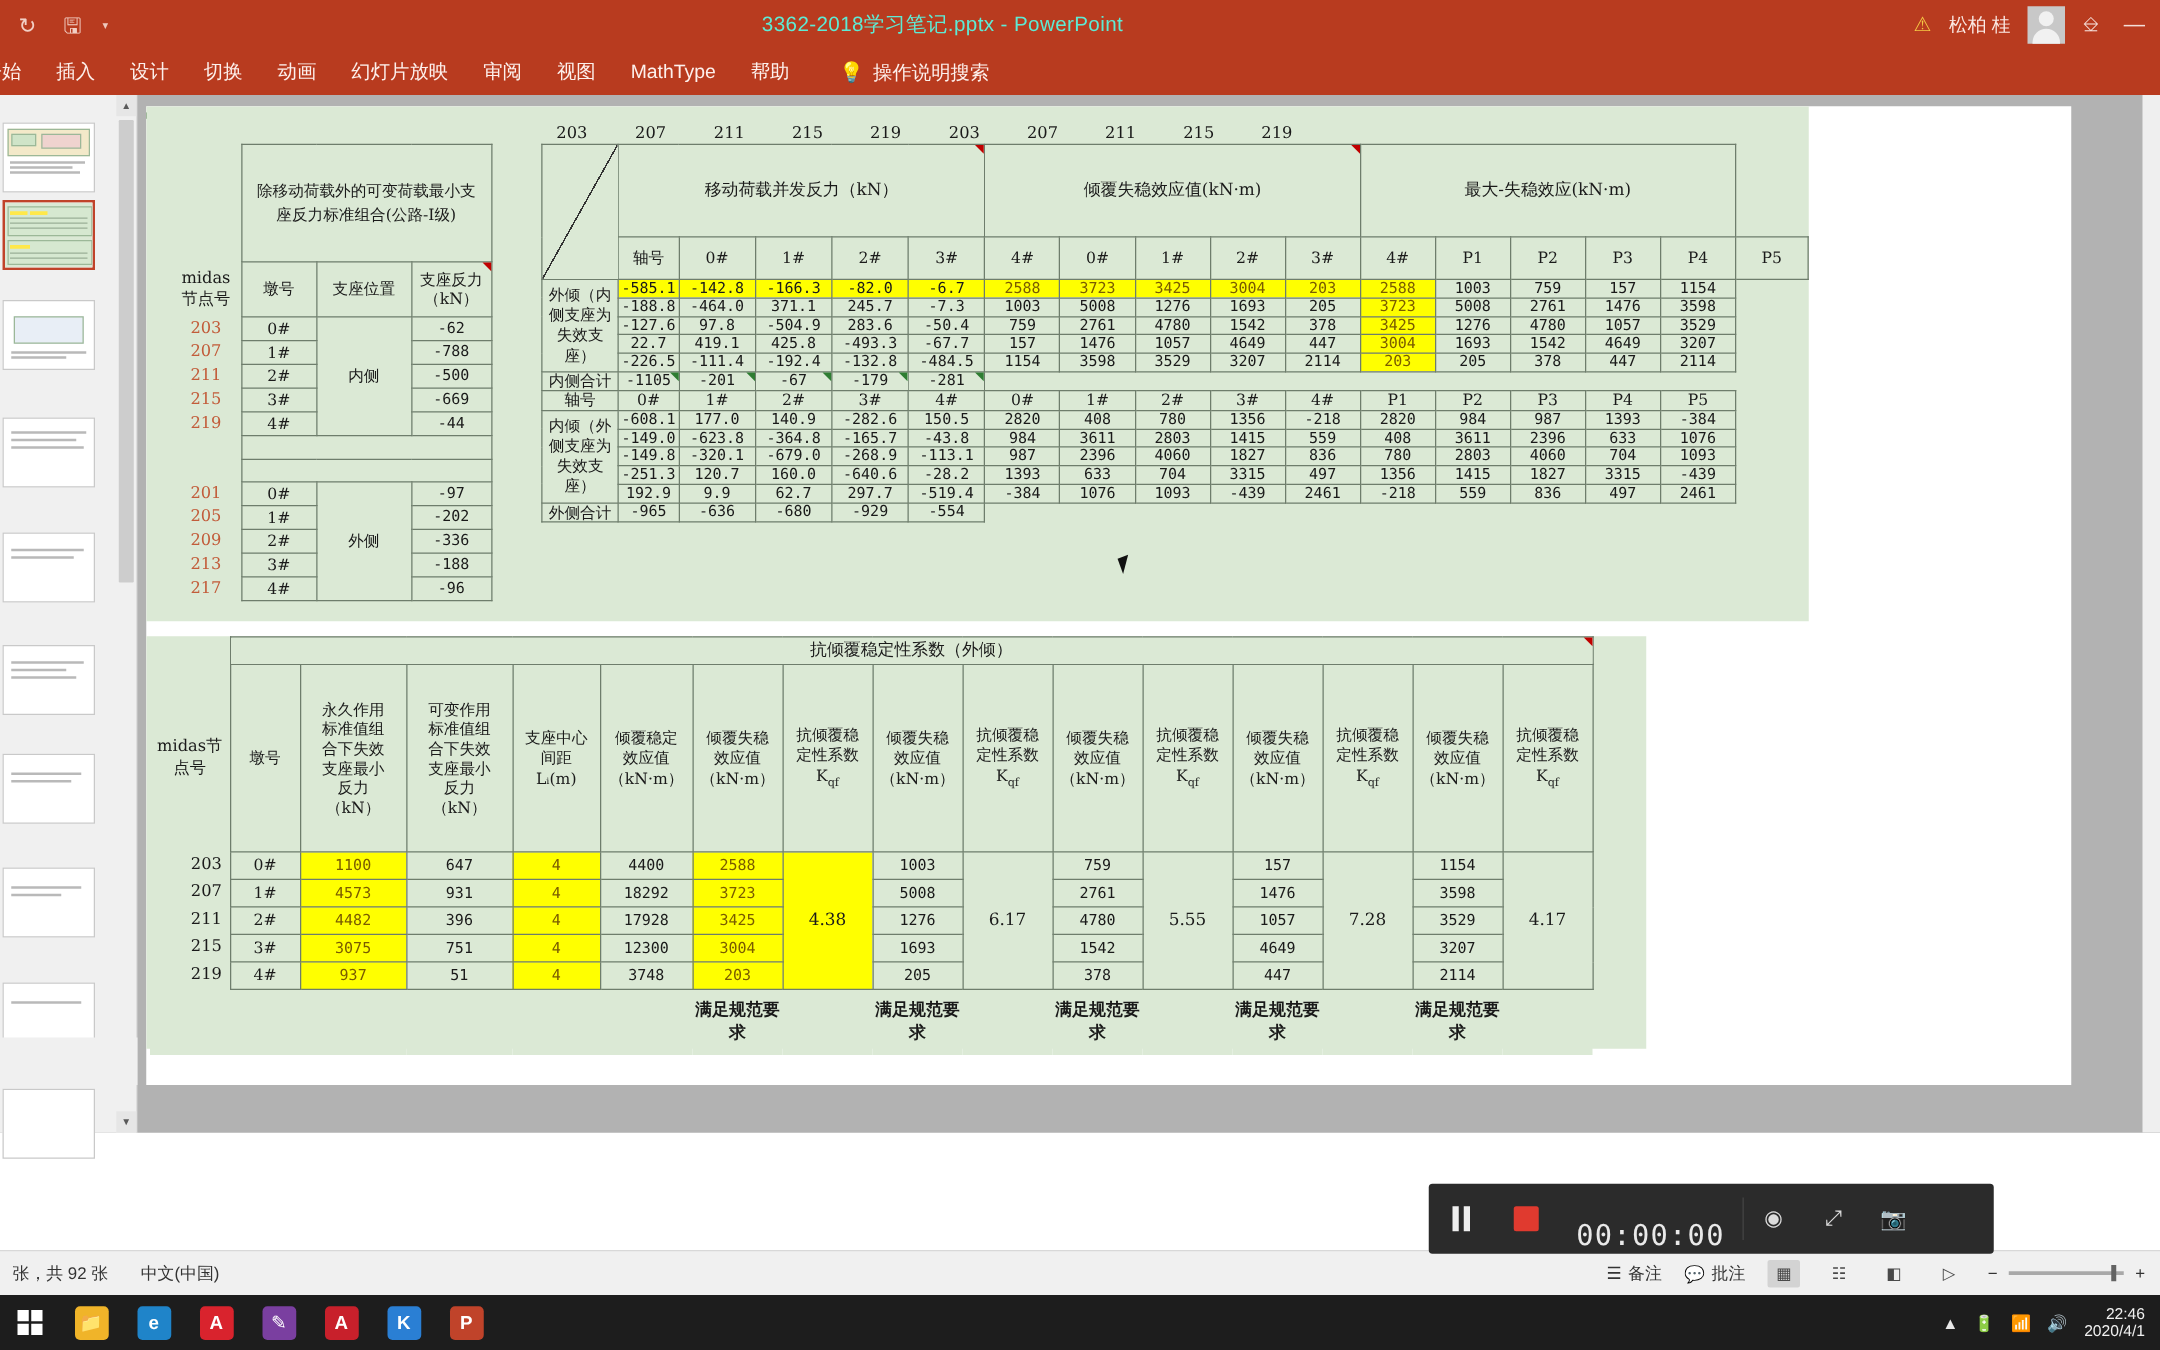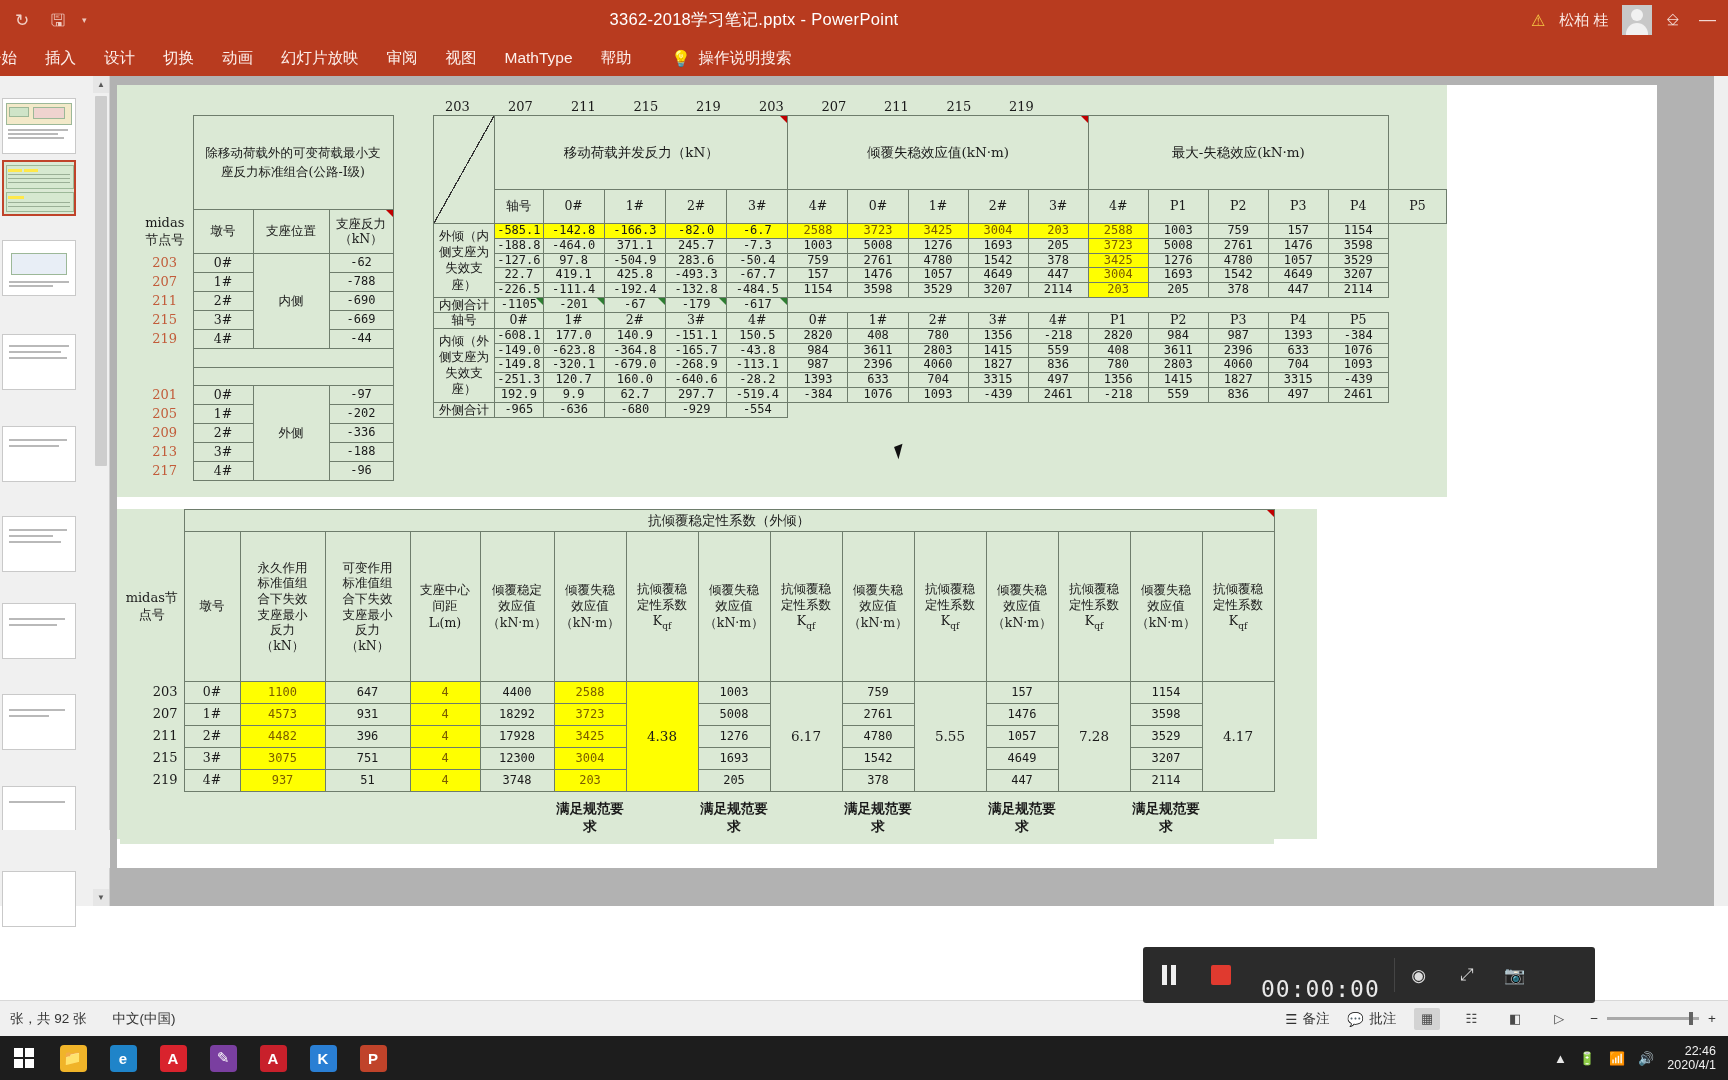--- a/index.html
+++ b/index.html
@@ -18,21 +18,21 @@
   }
   .tb-qat { position: absolute; left: 8px; top: 6px; display: flex; align-items: center; gap: 8px; }
   .tb-ico {
     width: 28px; height: 28px; display: flex; align-items: center; justify-content: center;
     color: #f2cfc5; font-size: 17px; line-height: 1;
   }
   .tb-caret { font-size: 9px; color: #eec8bd; padding-left: 2px; }
   .tb-title {
     position: absolute; left: 0; top: 0; width: 1508px; height: 40px;
     display: flex; align-items: center; justify-content: center;
-    font-size: 16.5px; color: #ffffff; letter-spacing: .3px;
+    font-size: 16.5px; color: #5eead4; letter-spacing: .3px;
   }
   .tb-right {
     position: absolute; right: 6px; top: 0; height: 40px;
     display: flex; align-items: center; gap: 14px;
   }
   .tb-warn { color: #f6c744; font-size: 16px; }
   .tb-user { font-size: 15px; color: #fbeae5; }
   .tb-avatar {
     width: 30px; height: 30px; background: #c8c8c8; position: relative; overflow: hidden;
   }
@@ -379,21 +379,21 @@
               <td class="v">-62</td>
             </tr>
             <tr>
               <td class="idx">207</td>
               <td style="height:19px;">1#</td>
               <td class="v">-788</td>
             </tr>
             <tr>
               <td class="idx">211</td>
               <td style="height:19px;">2#</td>
-              <td class="v">-690</td>
+              <td class="v">-500</td>
             </tr>
             <tr>
               <td class="idx">215</td>
               <td style="height:19px;">3#</td>
               <td class="v">-669</td>
             </tr>
             <tr>
               <td class="idx">219</td>
               <td style="height:19px;">4#</td>
               <td class="v">-44</td>
@@ -550,21 +550,21 @@
               <td class="v">447</td>
               <td class="v">2114</td>
             </tr>
 
             <tr>
               <td>内侧合计</td>
               <td class="v corner cornerG">-1105</td>
               <td class="v corner cornerG">-201</td>
               <td class="v corner cornerG">-67</td>
               <td class="v corner cornerG">-179</td>
-              <td class="v corner cornerG">-617</td>
+              <td class="v corner cornerG">-281</td>
               <td class="nb"></td>
                   <td class="nb"></td>
                   <td class="nb"></td>
                   <td class="nb"></td>
                   <td class="nb"></td>
               <td class="nb"></td>
                   <td class="nb"></td>
                   <td class="nb"></td>
                   <td class="nb"></td>
                   <td class="nb"></td>
@@ -587,21 +587,21 @@
               <td>P3</td>
               <td>P4</td>
               <td>P5</td>
             </tr>
 
             <tr>
               <td rowspan="5" class="wrapc" style="line-height:1.3;">内倾（外侧支座为失效支座）</td>
               <td class="v">-608.1</td>
               <td class="v">177.0</td>
               <td class="v">140.9</td>
-              <td class="v">-151.1</td>
+              <td class="v">-282.6</td>
               <td class="v">150.5</td>
               <td class="v">2820</td>
               <td class="v">408</td>
               <td class="v">780</td>
               <td class="v">1356</td>
               <td class="v">-218</td>
               <td class="v">2820</td>
               <td class="v">984</td>
               <td class="v">987</td>
               <td class="v">1393</td>

